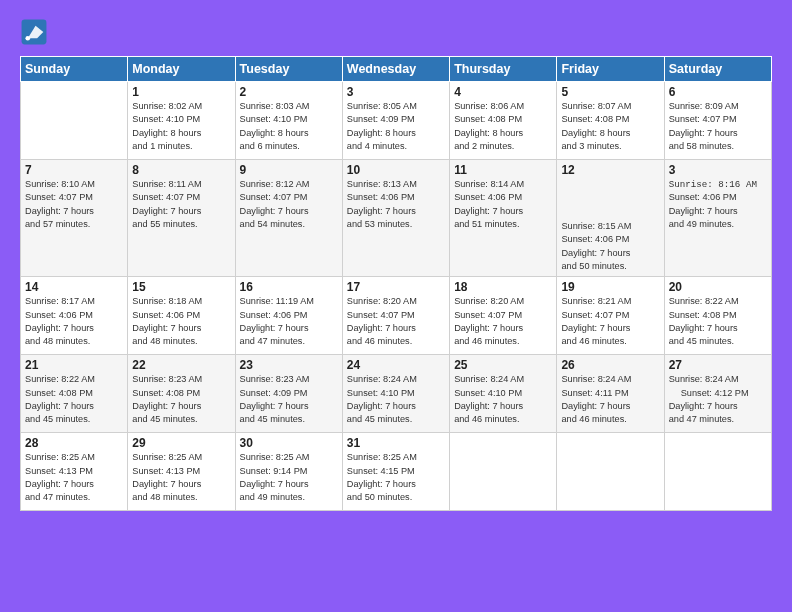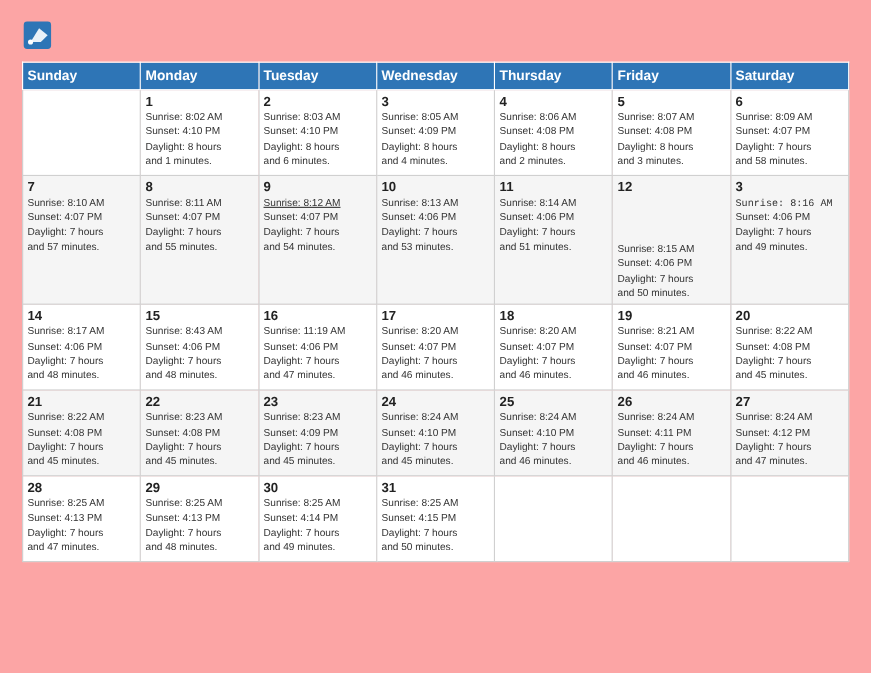--- a/index.html
+++ b/index.html
@@ -7,21 +7,21 @@
       font-family: Arial, Helvetica, sans-serif;
       background: #fff;
       width: 792px;
       height: 612px;
       overflow: hidden;
     }
     .page {
       width: 792px;
       height: 612px;
       padding: 18px 20px 12px 20px;
-      background: #fca5a5;
+      background: #8b5cf6;
     }
     .header {
       display: flex;
       justify-content: space-between;
       align-items: flex-start;
       margin-bottom: 10px;
     }
     .logo {
       display: flex;
       align-items: center;
@@ -188,21 +188,21 @@
           </td>
           <td>
             <span class="day-number">8</span>
             <span class="cell-text" style="display: block;">Sunrise: 8:11 AM</span>
             <span class="cell-text" style="display: block;">Sunset: 4:07 PM</span>
             <span class="cell-text" style="display: block;">Daylight: 7 hours</span>
             <span class="cell-text" style="display: block;">and 55 minutes.</span>
           </td>
           <td>
             <span class="day-number">9</span>
-            <span class="cell-text" style="display: block; text-decoration: underline;">Sunrise: 8:12 AM</span>
+            <span class="cell-text" style="display: block;">Sunrise: 8:12 AM</span>
             <span class="cell-text" style="display: block;">Sunset: 4:07 PM</span>
             <span class="cell-text" style="display: block;">Daylight: 7 hours</span>
             <span class="cell-text" style="display: block;">and 54 minutes.</span>
           </td>
           <td>
             <span class="day-number">10</span>
             <span class="cell-text" style="display: block;">Sunrise: 8:13 AM</span>
             <span class="cell-text" style="display: block;">Sunset: 4:06 PM</span>
             <span class="cell-text" style="display: block;">Daylight: 7 hours</span>
             <span class="cell-text" style="display: block;">and 53 minutes.</span>
@@ -232,21 +232,21 @@
         <tr>
           <td>
             <span class="day-number">14</span>
             <span class="cell-text" style="display: block;">Sunrise: 8:17 AM</span>
             <span class="cell-text" style="display: block;">Sunset: 4:06 PM</span>
             <span class="cell-text" style="display: block;">Daylight: 7 hours</span>
             <span class="cell-text" style="display: block;">and 48 minutes.</span>
           </td>
           <td>
             <span class="day-number">15</span>
-            <span class="cell-text" style="display: block;">Sunrise: 8:43 AM</span>
+            <span class="cell-text" style="display: block;">Sunrise: 8:18 AM</span>
             <span class="cell-text" style="display: block;">Sunset: 4:06 PM</span>
             <span class="cell-text" style="display: block;">Daylight: 7 hours</span>
             <span class="cell-text" style="display: block;">and 48 minutes.</span>
           </td>
           <td>
             <span class="day-number">16</span>
             <span class="cell-text" style="display: block;">Sunrise: 11:19 AM</span>
             <span class="cell-text" style="display: block;">Sunset: 4:06 PM</span>
             <span class="cell-text" style="display: block;">Daylight: 7 hours</span>
             <span class="cell-text" style="display: block;">and 47 minutes.</span>
@@ -319,21 +319,21 @@
           <td>
             <span class="day-number">26</span>
             <span class="cell-text" style="display: block;">Sunrise: 8:24 AM</span>
             <span class="cell-text" style="display: block;">Sunset: 4:11 PM</span>
             <span class="cell-text" style="display: block;">Daylight: 7 hours</span>
             <span class="cell-text" style="display: block;">and 46 minutes.</span>
           </td>
           <td>
             <span class="day-number">27</span>
             <span class="cell-text" style="display: block;">Sunrise: 8:24 AM</span>
-            <span class="cell-text" style="display: block;">Sunset: 4:12 PM</span>
+            <span class="cell-text" style="display: block; margin-left: 12px;">Sunset: 4:12 PM</span>
             <span class="cell-text" style="display: block;">Daylight: 7 hours</span>
             <span class="cell-text" style="display: block;">and 47 minutes.</span>
           </td>
         </tr>
         <tr>
           <td>
             <span class="day-number">28</span>
             <span class="cell-text" style="display: block;">Sunrise: 8:25 AM</span>
             <span class="cell-text" style="display: block;">Sunset: 4:13 PM</span>
             <span class="cell-text" style="display: block;">Daylight: 7 hours</span>
@@ -342,21 +342,21 @@
           <td>
             <span class="day-number">29</span>
             <span class="cell-text" style="display: block;">Sunrise: 8:25 AM</span>
             <span class="cell-text" style="display: block;">Sunset: 4:13 PM</span>
             <span class="cell-text" style="display: block;">Daylight: 7 hours</span>
             <span class="cell-text" style="display: block;">and 48 minutes.</span>
           </td>
           <td>
             <span class="day-number">30</span>
             <span class="cell-text" style="display: block;">Sunrise: 8:25 AM</span>
-            <span class="cell-text" style="display: block;">Sunset: 4:14 PM</span>
+            <span class="cell-text" style="display: block;">Sunset: 9:14 PM</span>
             <span class="cell-text" style="display: block;">Daylight: 7 hours</span>
             <span class="cell-text" style="display: block;">and 49 minutes.</span>
           </td>
           <td>
             <span class="day-number">31</span>
             <span class="cell-text" style="display: block;">Sunrise: 8:25 AM</span>
             <span class="cell-text" style="display: block;">Sunset: 4:15 PM</span>
             <span class="cell-text" style="display: block;">Daylight: 7 hours</span>
             <span class="cell-text" style="display: block;">and 50 minutes.</span>
           </td>

